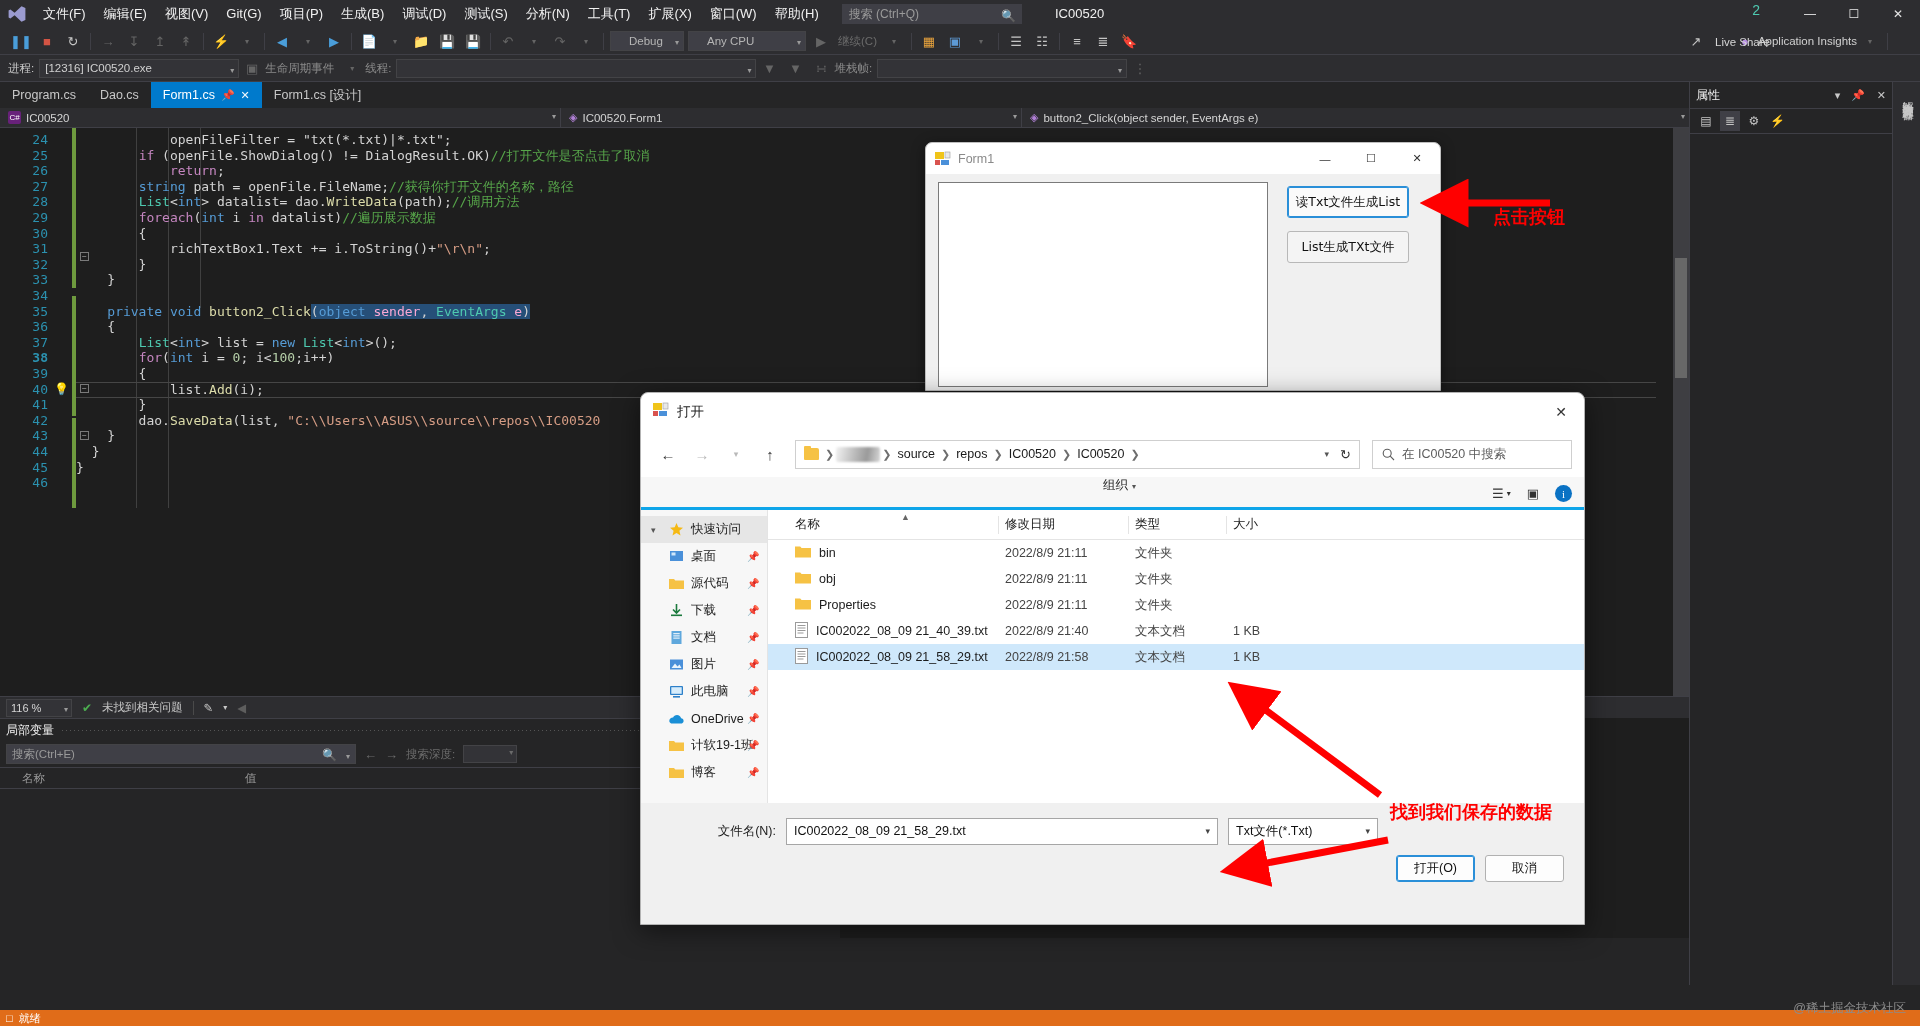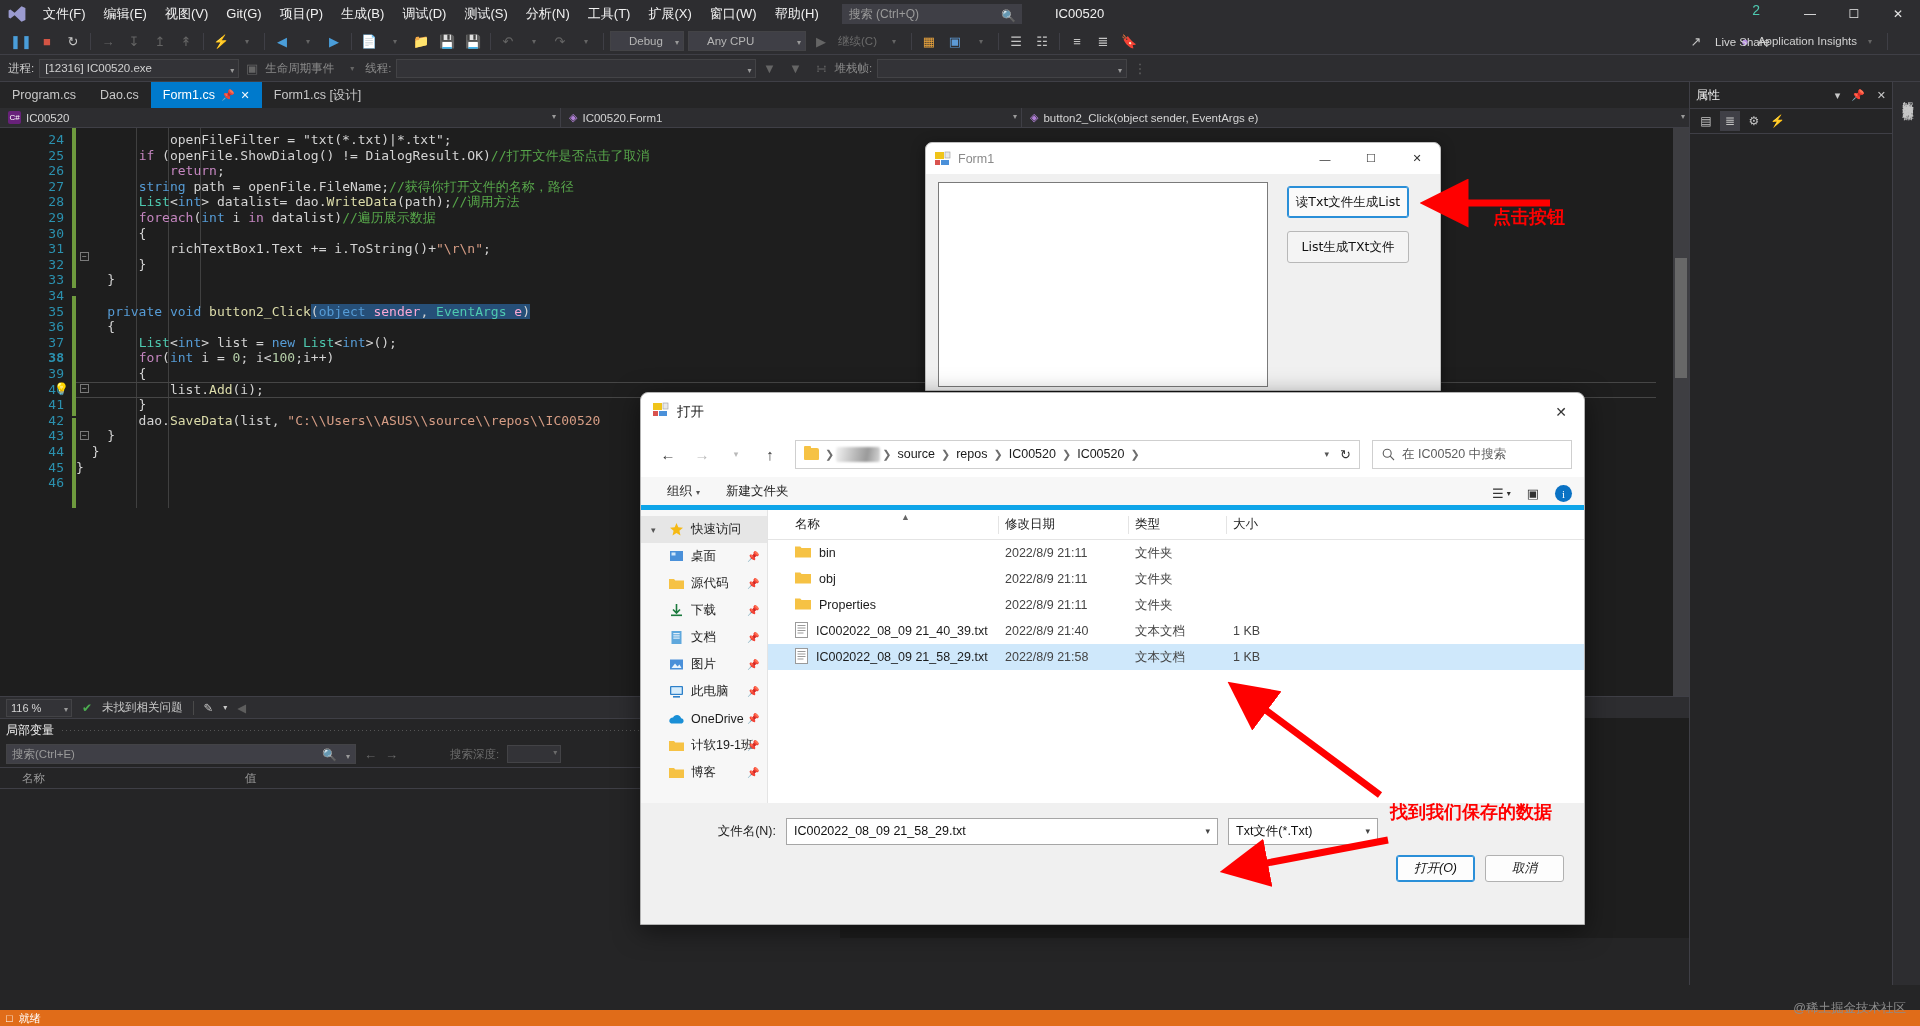--- a/index.html
+++ b/index.html
@@ -70,21 +70,21 @@
   .nav-cell.grow { flex:0 0 560px; }
   .nav-cell .caret { position:absolute; right:4px; top:4px; font-size:8px; color:#9a9a9a; }
   .nav-sep { width:1px; height:20px; background:#3f3f46; }
   .ico-cs { width:13px; height:13px; background:#68217a; color:#fff; font-size:8px;
     display:flex; align-items:center; justify-content:center; border-radius:2px; }
   .ico-meth { color:#b180d7; font-size:11px; }
 
   .code { position:relative; height:568px; overflow:hidden;
     font-family:"DejaVu Sans Mono", monospace; font-size:13px; }
   .gutter { position:absolute; left:0; top:0; width:72px; height:100%; background:#1e1e1e; }
-  .gnum { position:absolute; right:8px; color:#2b91af; font-size:13px; line-height:15.6px;
+  .gnum { position:absolute; right:24px; color:#2b91af; font-size:13px; line-height:15.6px;
     font-family:"DejaVu Sans Mono", monospace; }
   .changebar { position:absolute; left:72px; top:0; width:4px; background:#6e9a3e; }
   .codeline { position:absolute; left:76px; white-space:pre; line-height:15.6px;
     color:#d4d4d4; font-size:13px; font-family:"DejaVu Sans Mono", monospace; }
   .k { color:#569cd6; }       
   .kv { color:#c586c0; }      
   .t { color:#4ec9b0; }       
   .c { color:#57a64a; }       
   .s { color:#d69d85; }       
   .n { color:#b5cea8; }       
@@ -121,21 +121,21 @@
   .locals-hdr .dots { flex:1; height:1px; margin:0 8px;
     background-image:linear-gradient(to right,#555 33%,transparent 0%);
     background-size:4px 1px; background-repeat:repeat-x; }
   .locals-hdr .ctl { color:#c8c8c8; font-size:11px; margin-left:10px; }
   .locals-search { margin:3px 6px; height:20px; display:flex; align-items:center; gap:8px; }
   .lsinput { width:350px; height:20px; background:#3f3f46; border:1px solid #434346;
     color:#9a9a9a; font-size:11.5px; line-height:18px; padding-left:5px; position:relative; }
   .ls-mag { position:absolute; right:18px; top:1px; color:#d4d4d4; font-size:12px; }
   .ls-caret { position:absolute; right:5px; top:3px; color:#9a9a9a; font-size:8px; }
   .ls-arrow { color:#6b6b6b; font-size:13px; }
-  .ls-depth { color:#6b6b6b; font-size:11.5px;margin-left:44px; }
+  .ls-depth { color:#6b6b6b; font-size:11.5px; }
   .ls-depthbox { width:54px; height:18px; background:#333337; border:1px solid #434346;
     position:relative; }
   .ls-depthbox:after { content:"\25BE"; position:absolute; right:3px; top:2px; font-size:8px; color:#6b6b6b; }
   .locals-cols { height:22px; border-top:1px solid #3f3f46; border-bottom:1px solid #3f3f46;
     display:flex; align-items:center; color:#9a9a9a; font-size:11.5px; }
   .lcol { padding-left:22px; }
   .lcol.v { padding-left:200px; }
 
   
   .bottomtabs { position:absolute; left:0; top:985px; width:1920px; height:25px;
@@ -205,22 +205,22 @@
     display:flex; align-items:center; padding:0 6px; margin-left:6px; position:relative; }
   .crumb { font-size:12.5px; color:#1b1b1b; padding:0 4px; white-space:nowrap; }
   .crumb-sep { color:#6d6d6d; font-size:11px; padding:0 2px; }
   .crumb-blur { width:44px; height:15px; border-radius:2px;
     background:linear-gradient(100deg,#f2f2f2,#b8b8b8 45%,#9a9a9a 70%,#d8d8d8); filter:blur(1.2px); }
   .crumb-caret { position:absolute; right:30px; color:#555; font-size:9px; }
   .refresh { position:absolute; right:8px; color:#333; font-size:13px; }
   .od-search { width:200px; height:29px; background:#fff; border:1px solid #cfcfcf;
     margin-left:8px; display:flex; align-items:center; gap:7px; padding-left:9px; }
   .od-search span { color:#5d5d5d; font-size:12.5px; }
-  .od-cmdbar { height:33px; background:#f7f7f7; border-bottom:5px solid #0ea5e9;
-    display:flex; align-items:center; padding-left:26px; gap:26px; }
+  .od-cmdbar { height:33px; background:#f7f7f7; border-bottom:3px solid #0ea5e9;
+    display:flex; align-items:center; padding-left:14px; gap:26px;flex-direction:column; }
   .cmd { font-size:12.5px; color:#1b1b1b; }
   .cmd .car { font-size:8px; margin-left:4px; color:#555; }
   .od-cmdright { position:absolute; right:12px; top:84px; height:33px; display:flex;
     align-items:center; gap:16px; }
   .viewic { color:#333; font-size:13px; display:flex; align-items:center; gap:3px; }
   .infoic { width:17px; height:17px; border-radius:50%; background:#0a72c4; color:#fff;
     font-size:11px; display:flex; align-items:center; justify-content:center;
     font-family:"Liberation Serif", serif; }
 
   .od-main { position:absolute; left:0; top:117px; width:945px; height:293px; display:flex;
@@ -260,21 +260,21 @@
     display:flex; align-items:center; padding-left:7px; font-size:12.5px; color:#111;
     position:relative; }
   .fninput .car { position:absolute; right:7px; color:#444; font-size:9px; }
   .ftype { width:150px; height:27px; background:#fff; border:1px solid #a6a6a6; margin-left:10px;
     display:flex; align-items:center; padding-left:7px; font-size:12.5px; color:#111;
     position:relative; }
   .ftype .car { position:absolute; right:7px; color:#444; font-size:9px; }
   .dlgbtns { position:absolute; right:22px; top:52px; display:flex; gap:10px; }
   .dlgbtn { width:79px; height:27px; background:#fdfdfd; border:1px solid #b1b1b1;
     border-radius:3px; font-size:12.5px; color:#111; display:flex; align-items:center;
-    justify-content:center;font-style:italic; }
+    justify-content:center; }
   .dlgbtn.primary { border:1px solid #2a8fd8; box-shadow:0 0 0 1px #2a8fd8 inset; }
 
   
   .anno { position:absolute; color:#ff0000; font-weight:bold;
     font-family:"DejaVu Sans", sans-serif; }
   svg.arrowlayer { position:absolute; left:0; top:0; width:1920px; height:1026px;
     pointer-events:none; }
 </style>
 </head>
 <body>

